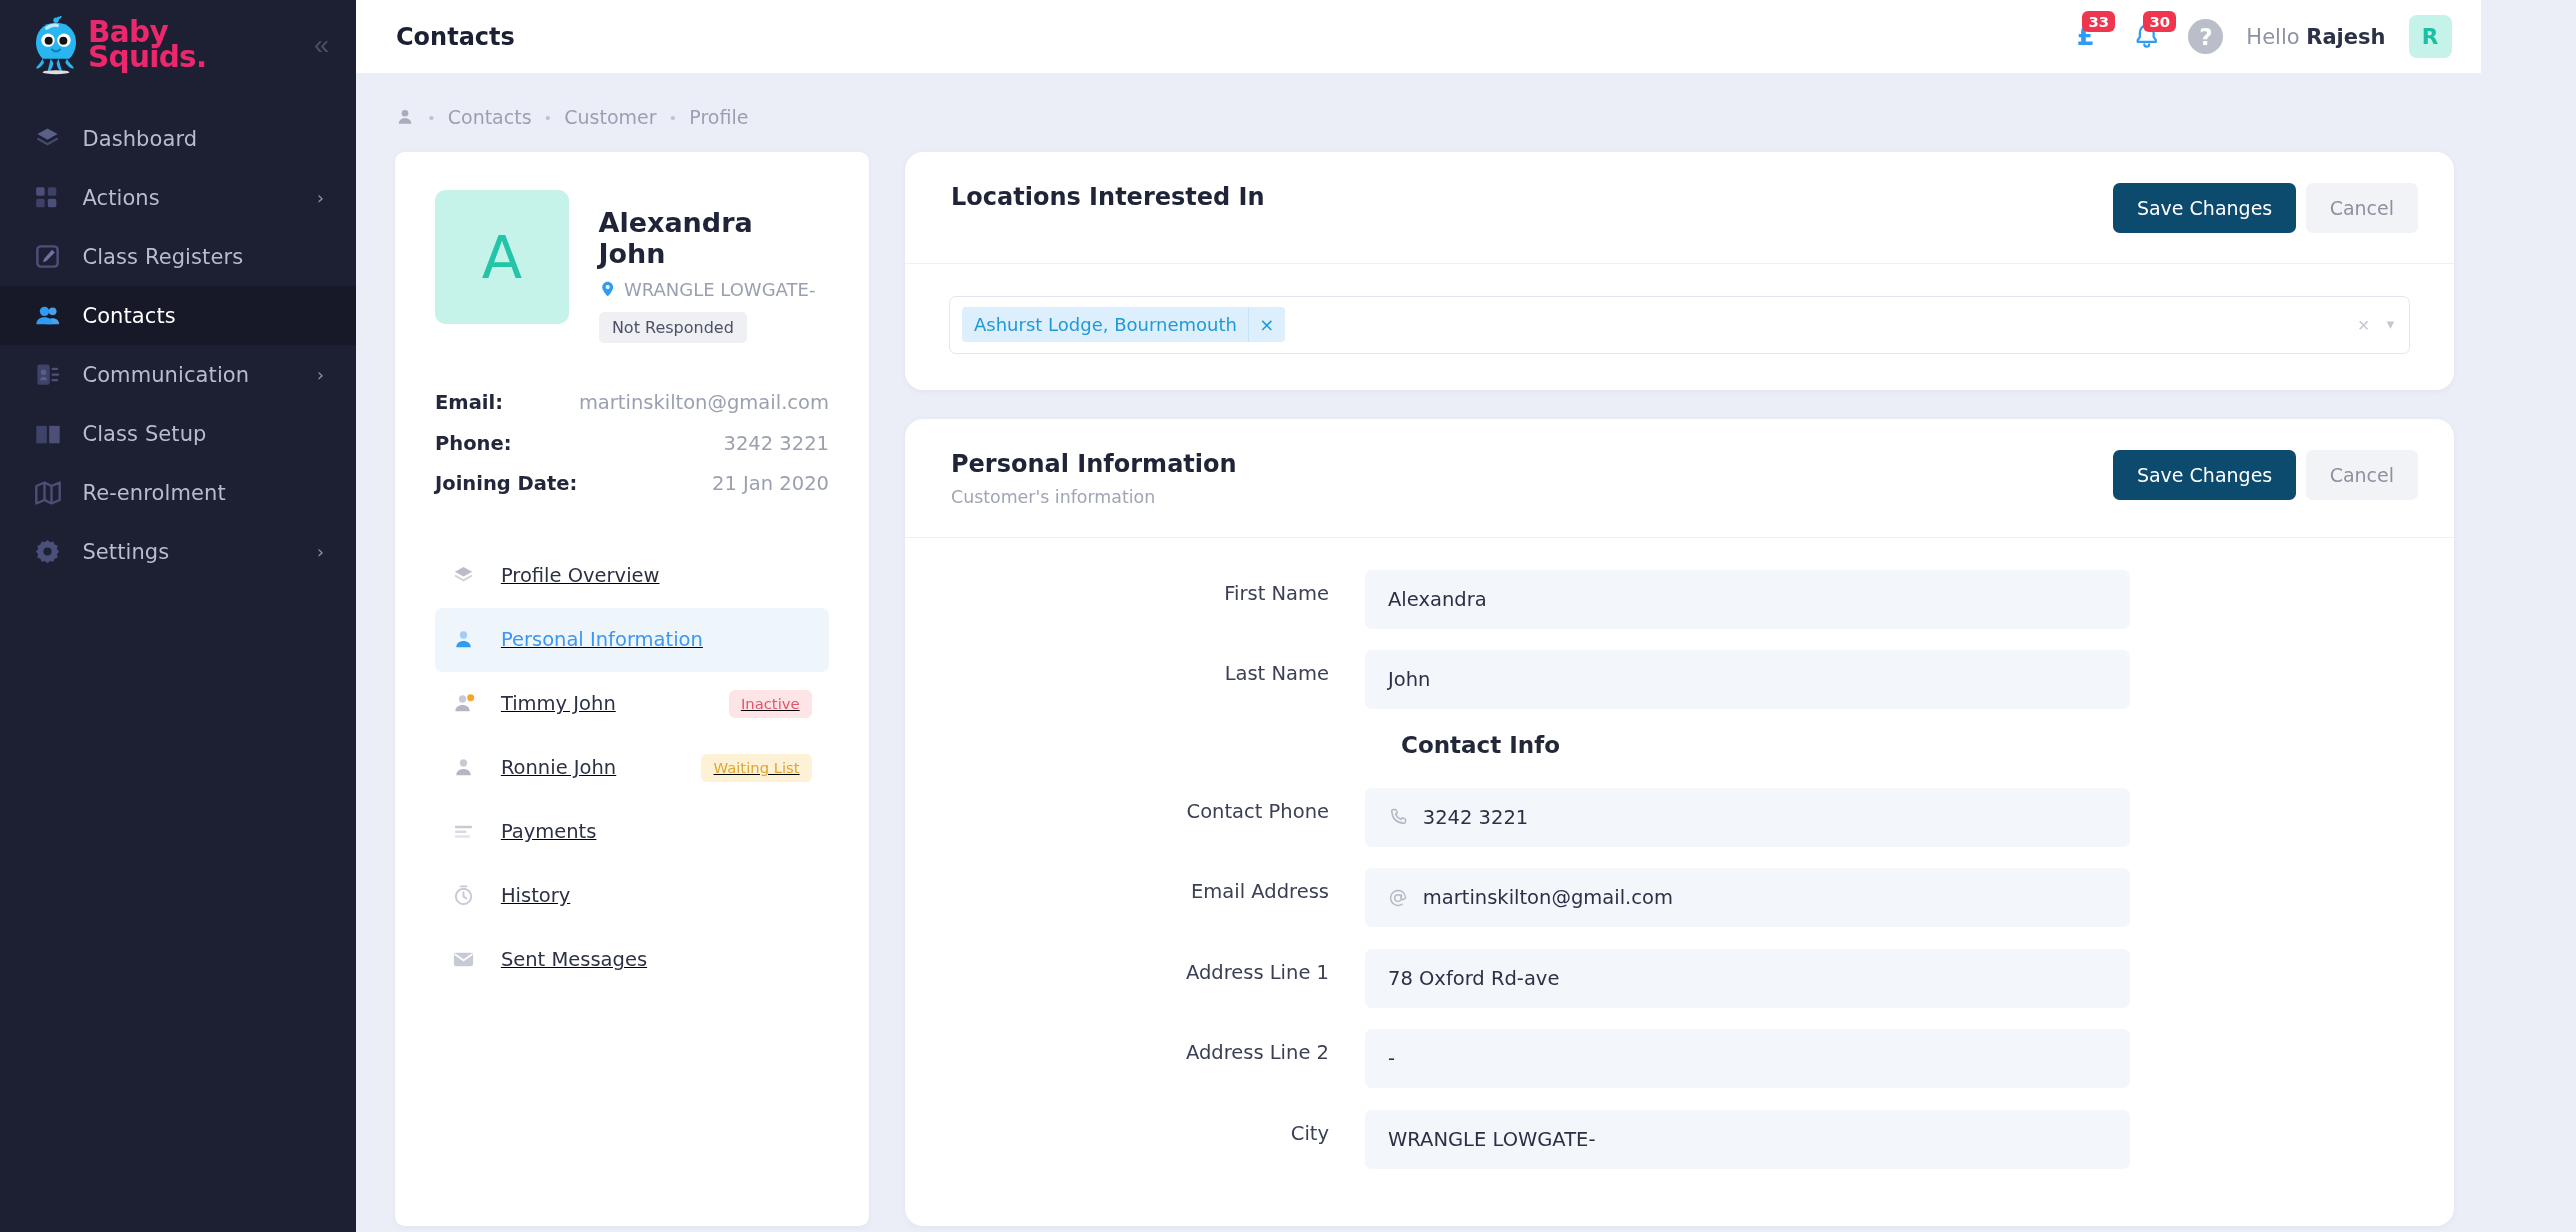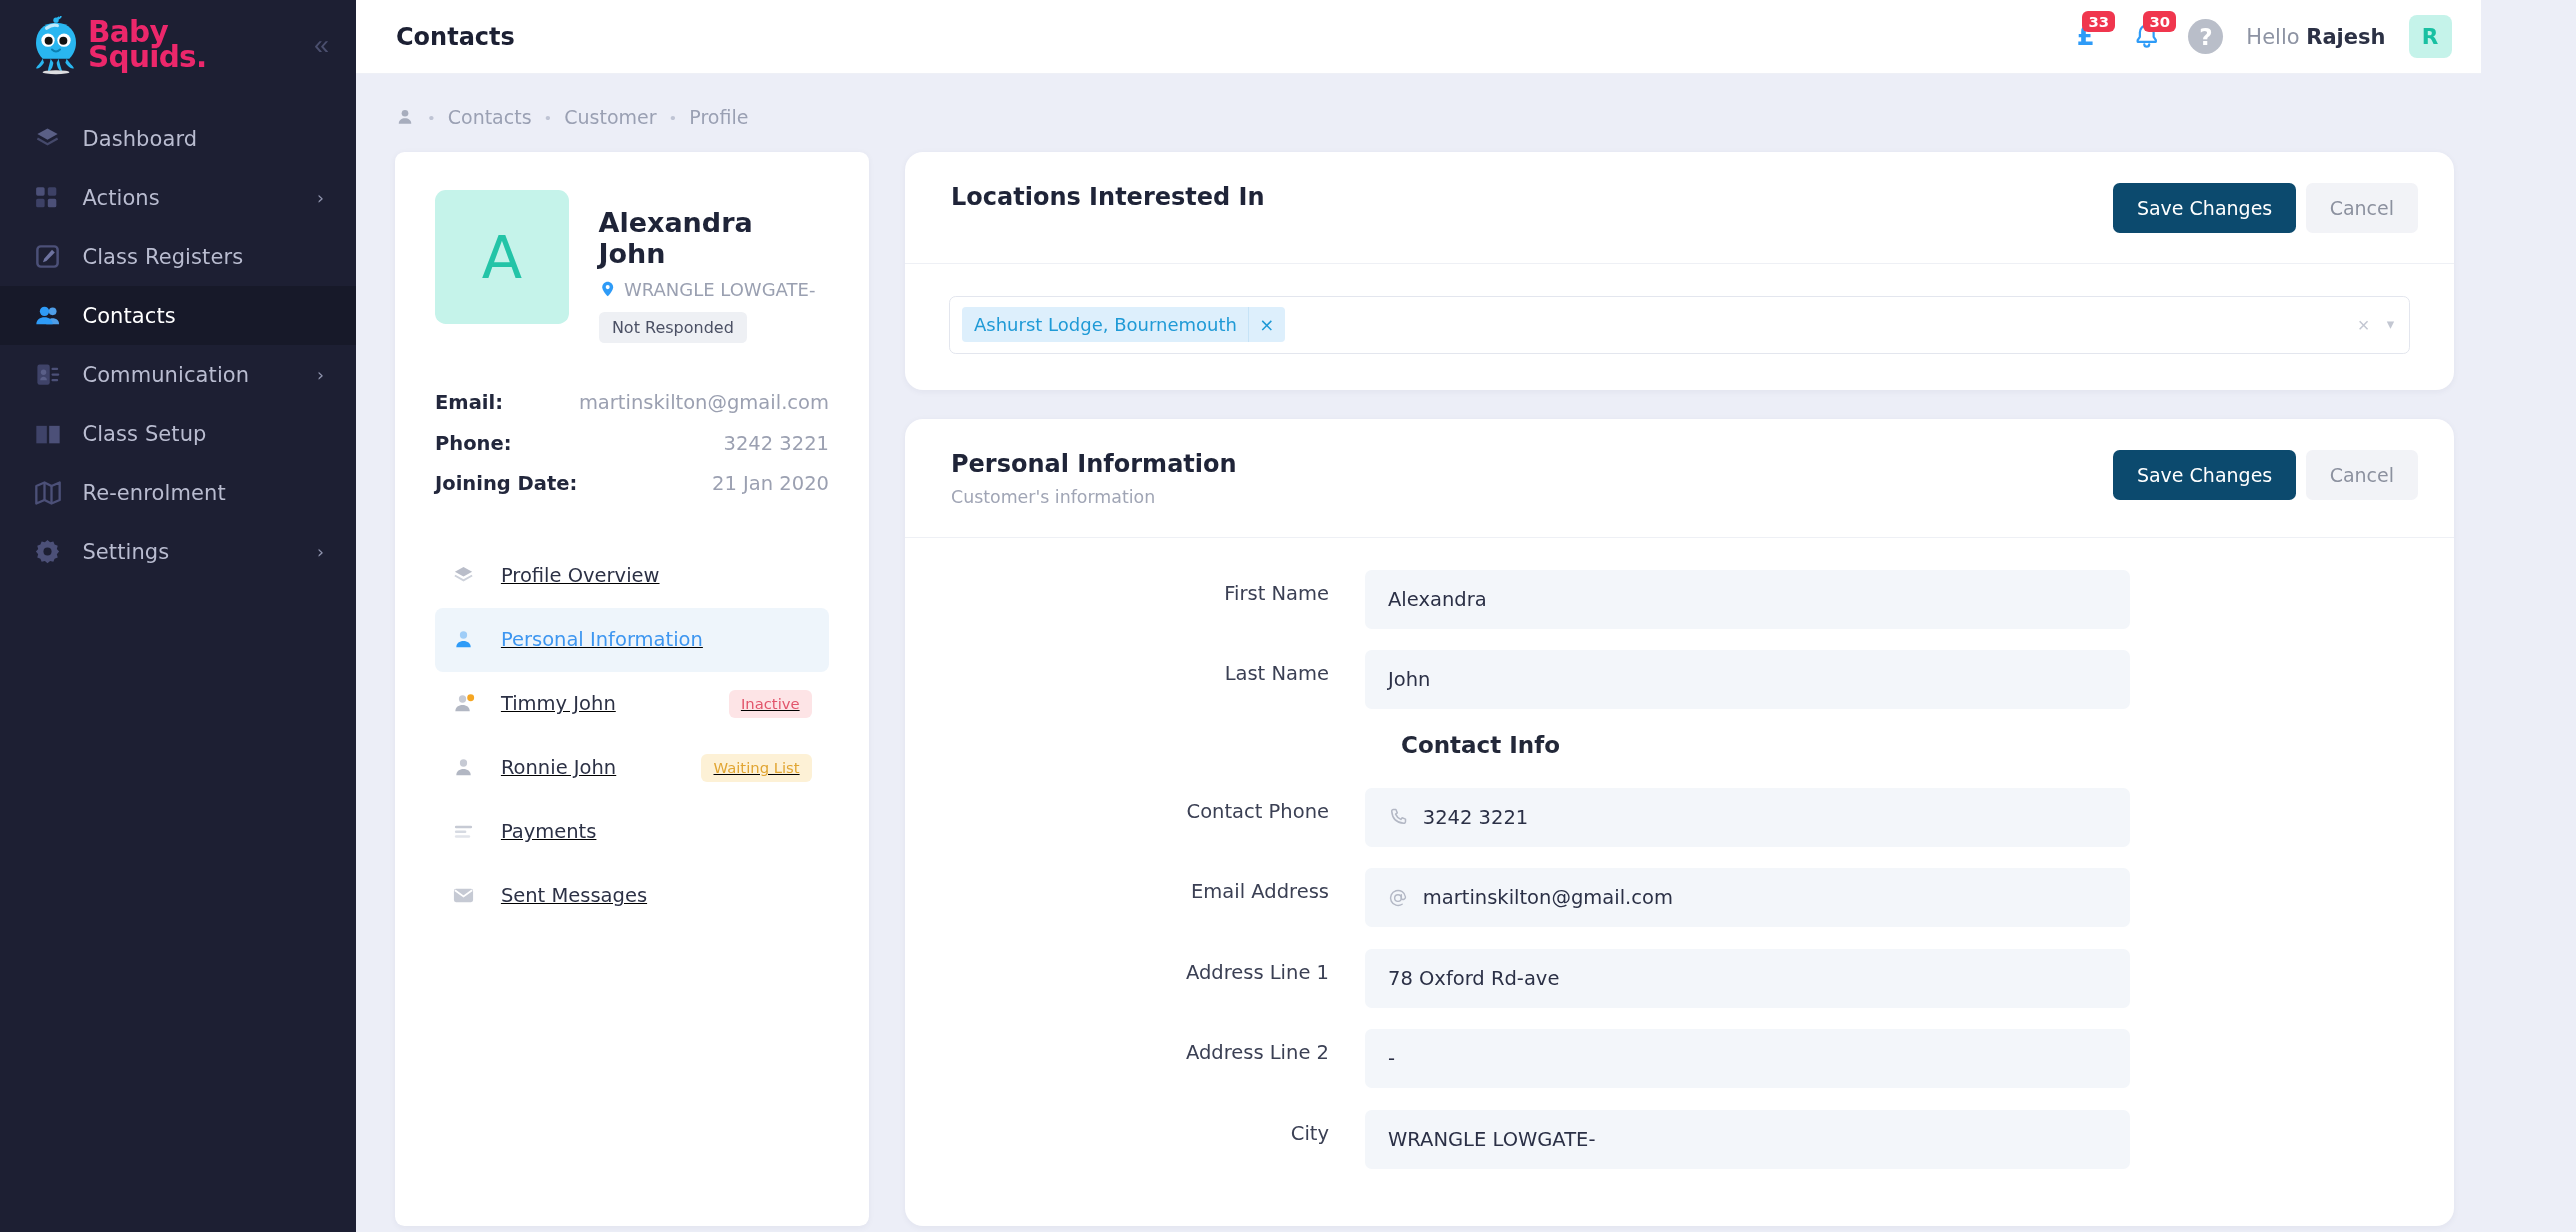--- a/index.html
+++ b/index.html
@@ -480,20 +480,30 @@
               <span class="pc-mi-icon">
                 <svg width="23" height="23" viewBox="0 0 24 24">
                     <rect x="3" y="6" width="18" height="2.6" rx="1.3" fill="#c6cad4"></rect>
                     <rect x="3" y="11" width="12" height="2.6" rx="1.3" fill="#d6dae2"></rect>
                     <rect x="3" y="16" width="16" height="2.6" rx="1.3" fill="#e1e4ea"></rect>
                   </svg>
               </span>
               <span class="pc-mi-label">Payments</span>
             </div>
 
+            <div class="pc-mi">
+              <span class="pc-mi-icon">
+                <svg width="23" height="23" viewBox="0 0 24 24">
+                    <circle cx="12" cy="13" r="8" fill="none" stroke="#c6cad4" stroke-width="2"></circle>
+                    <path d="M12 8.5 V13 l3 2" stroke="#c6cad4" stroke-width="2" fill="none" stroke-linecap="round"></path>
+                    <path d="M9 2.5 h6" stroke="#c6cad4" stroke-width="2" stroke-linecap="round"></path>
+                  </svg>
+              </span>
+              <span class="pc-mi-label">History</span>
+            </div>
 
             <div class="pc-mi">
               <span class="pc-mi-icon">
                 <svg width="23" height="23" viewBox="0 0 24 24">
                     <rect x="2" y="5" width="20" height="14" rx="2.2" fill="#c6cad4"></rect>
                     <path d="M3 6.5 L12 13 L21 6.5" stroke="#ffffff" stroke-width="1.9" fill="none"></path>
                   </svg>
               </span>
               <span class="pc-mi-label">Sent Messages</span>
             </div>

